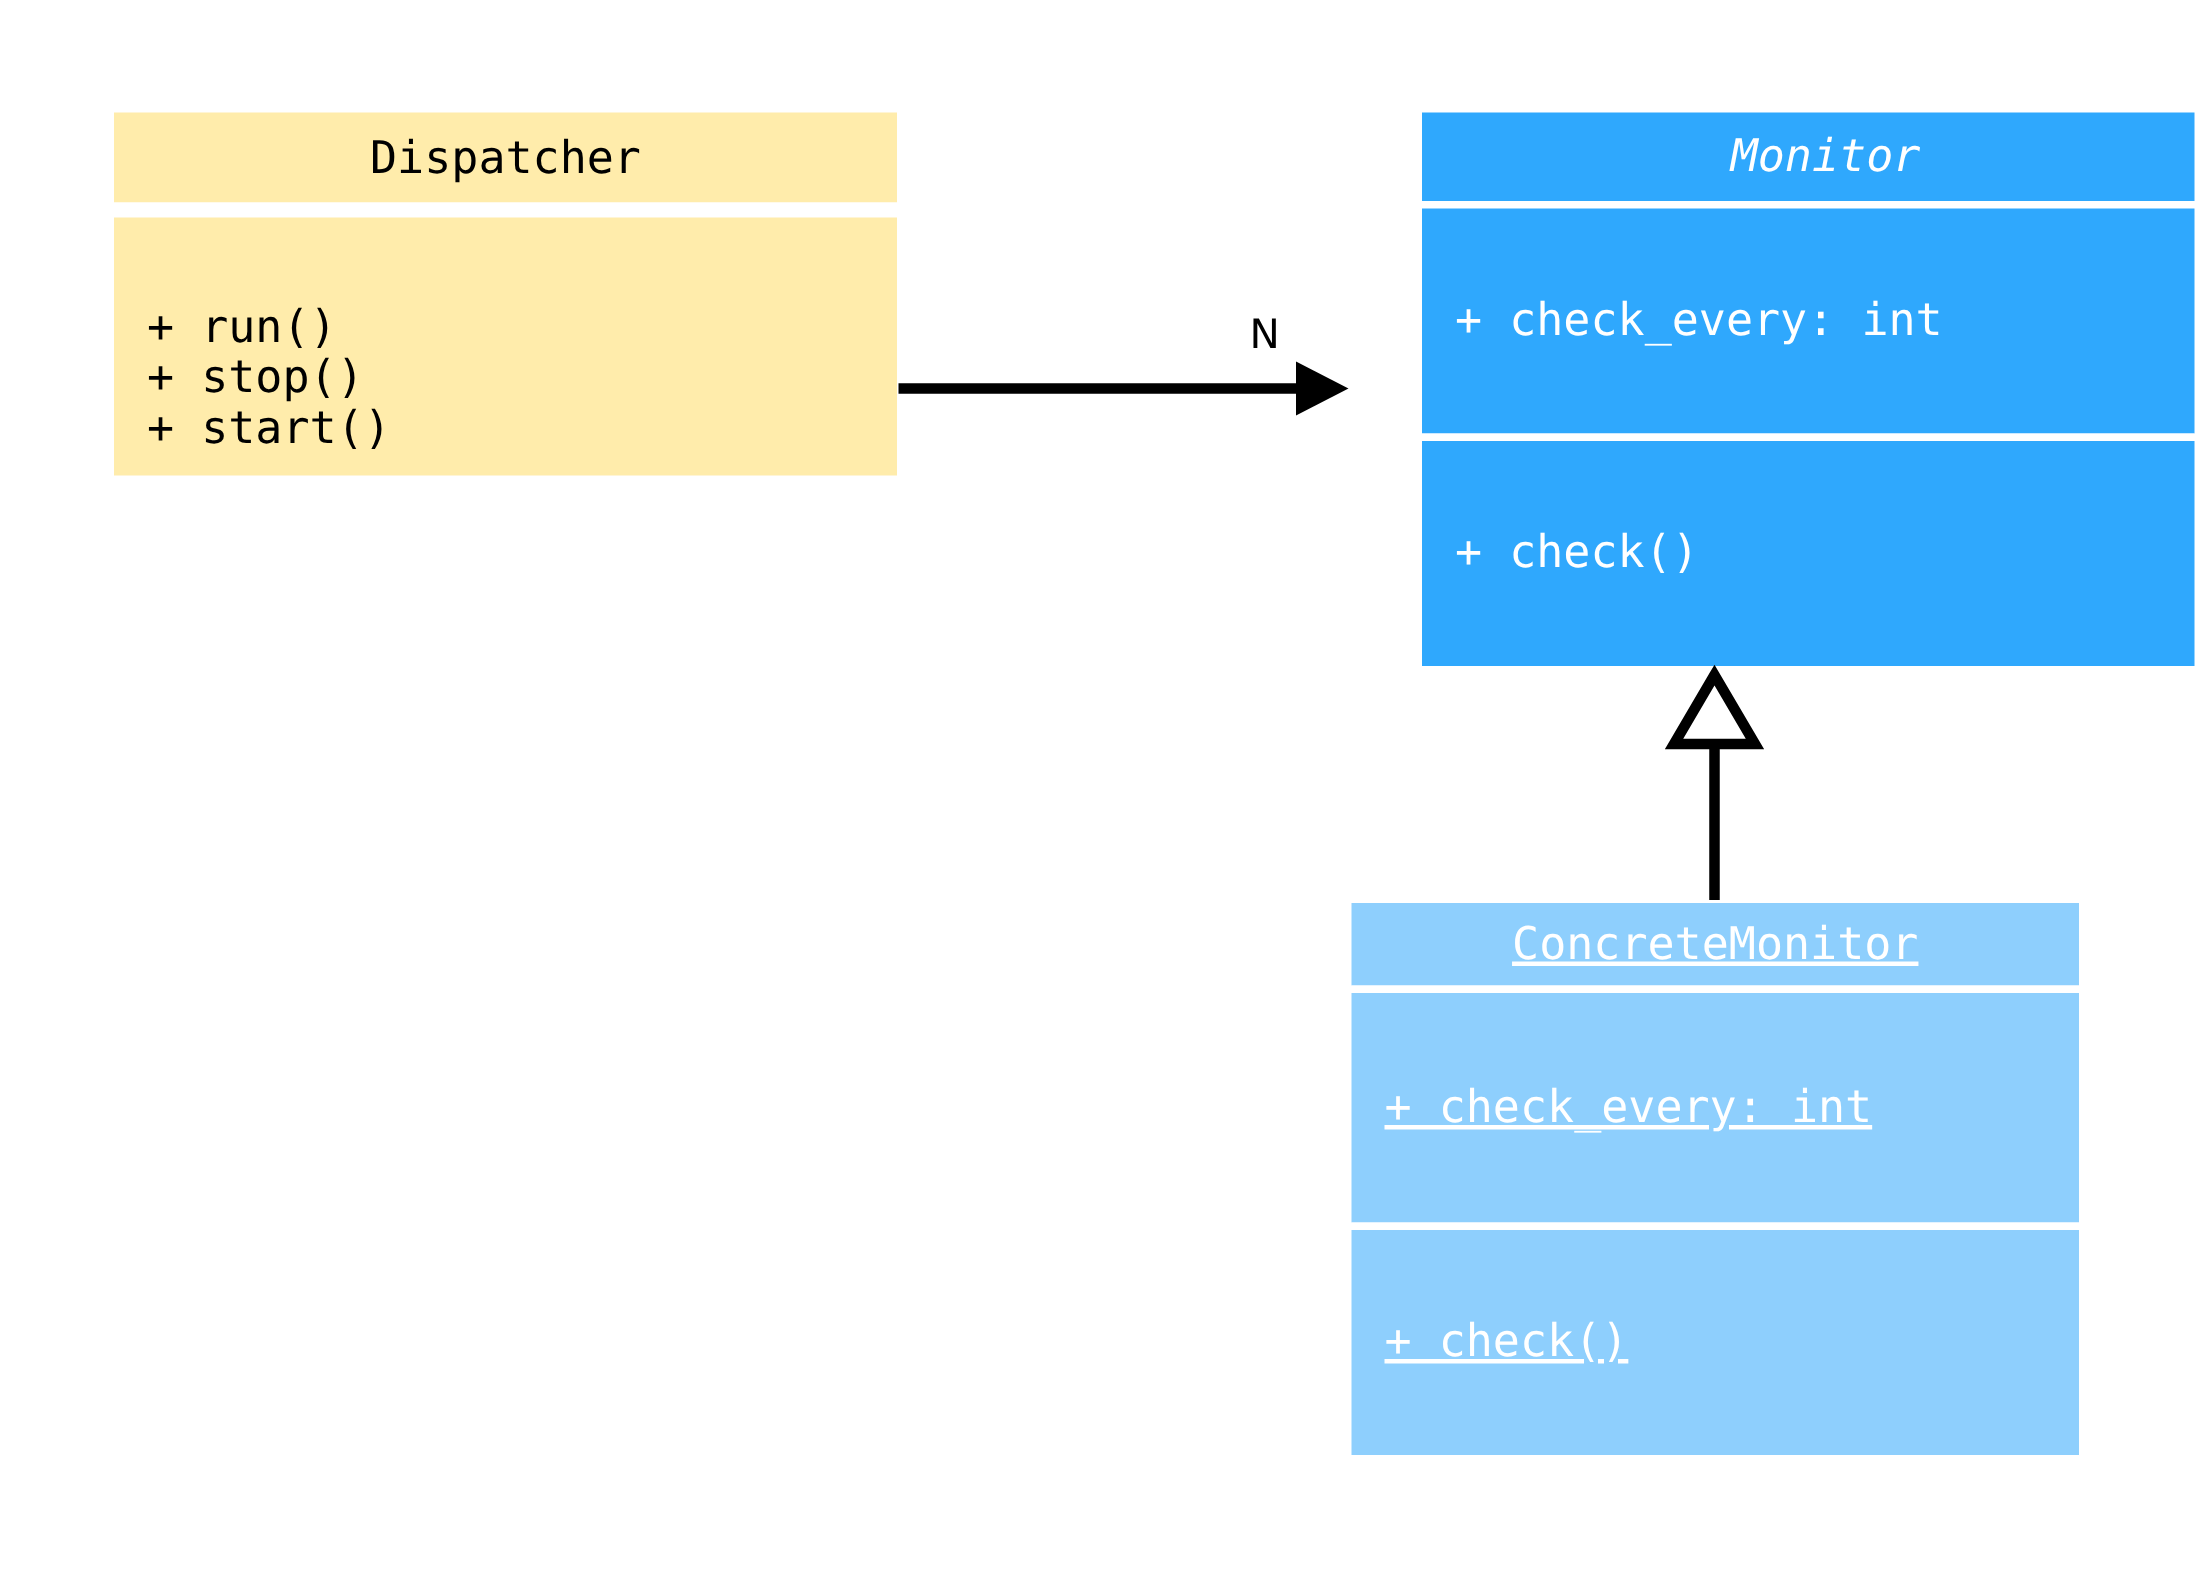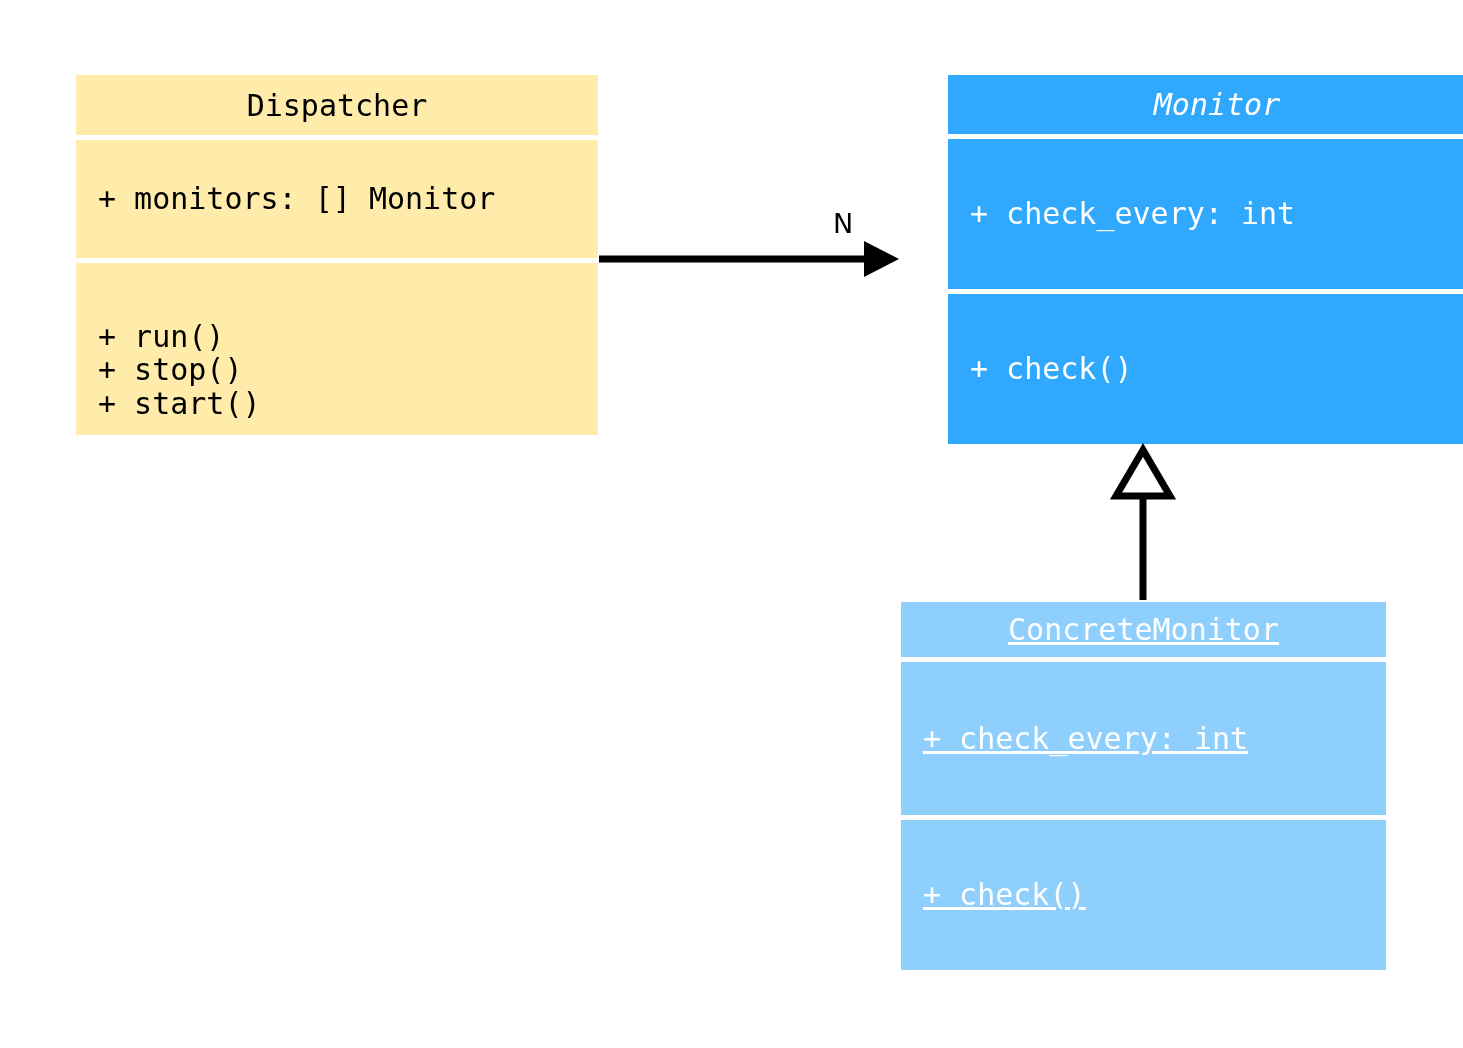--- a/index.html
+++ b/index.html
@@ -97,23 +97,20 @@
 <body>
 
 <div class="canvas">
 
   <div class="uml-class cls-dispatcher" style="left:76px; top:75px; width:522px; height:372px;">
 
     <div class="uml-header" style="height:60px;">Dispatcher</div>
 
     <div class="uml-divider" style="height:5px;"></div>
 
-    <div class="uml-compartment" style="height:118px;">
-      <div class="uml-line">+ monitors: [] Monitor</div>
-    </div>
 
     <div class="uml-divider" style="height:5px;"></div>
 
     <div class="uml-compartment" style="height:172px; justify-content:center; padding-top:42px;">
       <div class="uml-line">+ run()</div>
       <div class="uml-line">+ stop()</div>
       <div class="uml-line">+ start()</div>
     </div>
   </div>
 

